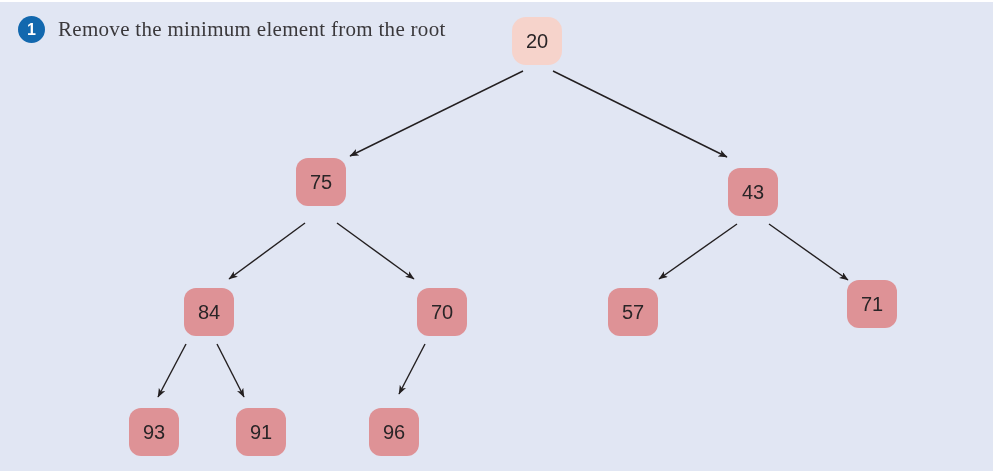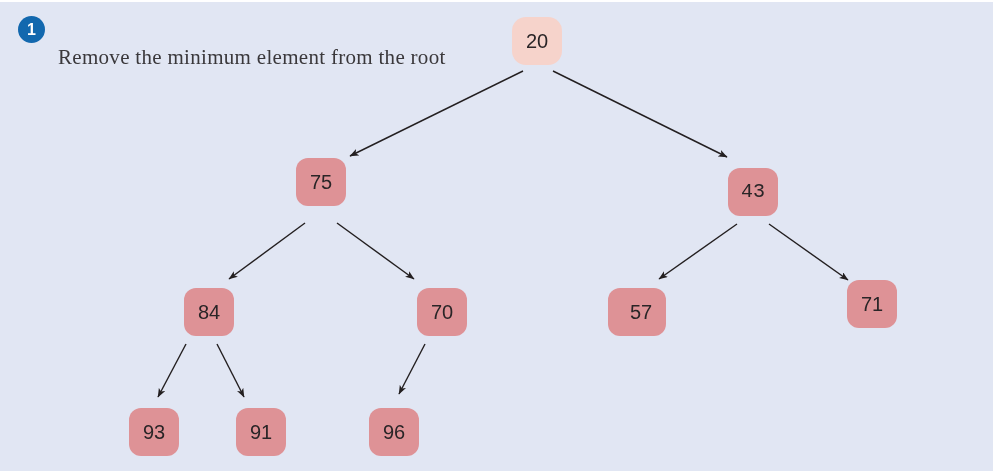--- a/index.html
+++ b/index.html
@@ -42,21 +42,20 @@
   }
   .step-label {
     position: absolute;
     left: 58px;
     top: 17px;
     color: var(--step-text, #3a383b);
     font-family: "Liberation Serif", serif;
     font-size: 21px;
     letter-spacing: 0.3px;
     white-space: nowrap;
-    margin-top: 28px;
   }
   .edges-svg {
     position: absolute;
     left: 0;
     top: 0;
     width: 993px;
     height: 474px;
     pointer-events: none;
   }
   .edges-svg line {
@@ -114,22 +113,22 @@
         <line x1="769" y1="224" x2="848" y2="280" marker-end="url(#arrowhead)"></line>
         <line x1="186" y1="344" x2="158" y2="397" marker-end="url(#arrowhead)"></line>
         <line x1="217" y1="344" x2="244" y2="397" marker-end="url(#arrowhead)"></line>
         <line x1="425" y1="344" x2="399" y2="394" marker-end="url(#arrowhead)"></line>
       </g>
   </svg>
 
   <div class="nodes-layer">
       <div class="node root" style="left: 512px; top: 17px; border-radius: 14px;">20</div>
       <div class="node" style="left: 296px; top: 158px;">75</div>
-      <div class="node" style="left: 728px; top: 168px; font-family: Liberation Mono, monospace;">43</div>
+      <div class="node" style="left: 728px; top: 168px;">43</div>
       <div class="node" style="left: 176px; top: 288px; margin-left: 8px;">84</div>
       <div class="node" style="left: 417px; top: 288px;">70</div>
-      <div class="node" style="left: 608px; top: 288px; padding-left: 8px;">57</div>
+      <div class="node" style="left: 608px; top: 288px;">57</div>
       <div class="node" style="left: 847px; top: 280px;">71</div>
       <div class="node" style="left: 129px; top: 408px;">93</div>
       <div class="node" style="left: 224px; top: 408px; margin-left: 12px;">91</div>
       <div class="node" style="left: 369px; top: 408px;">96</div>
     </div>
 </div>
 
 </body></html>

